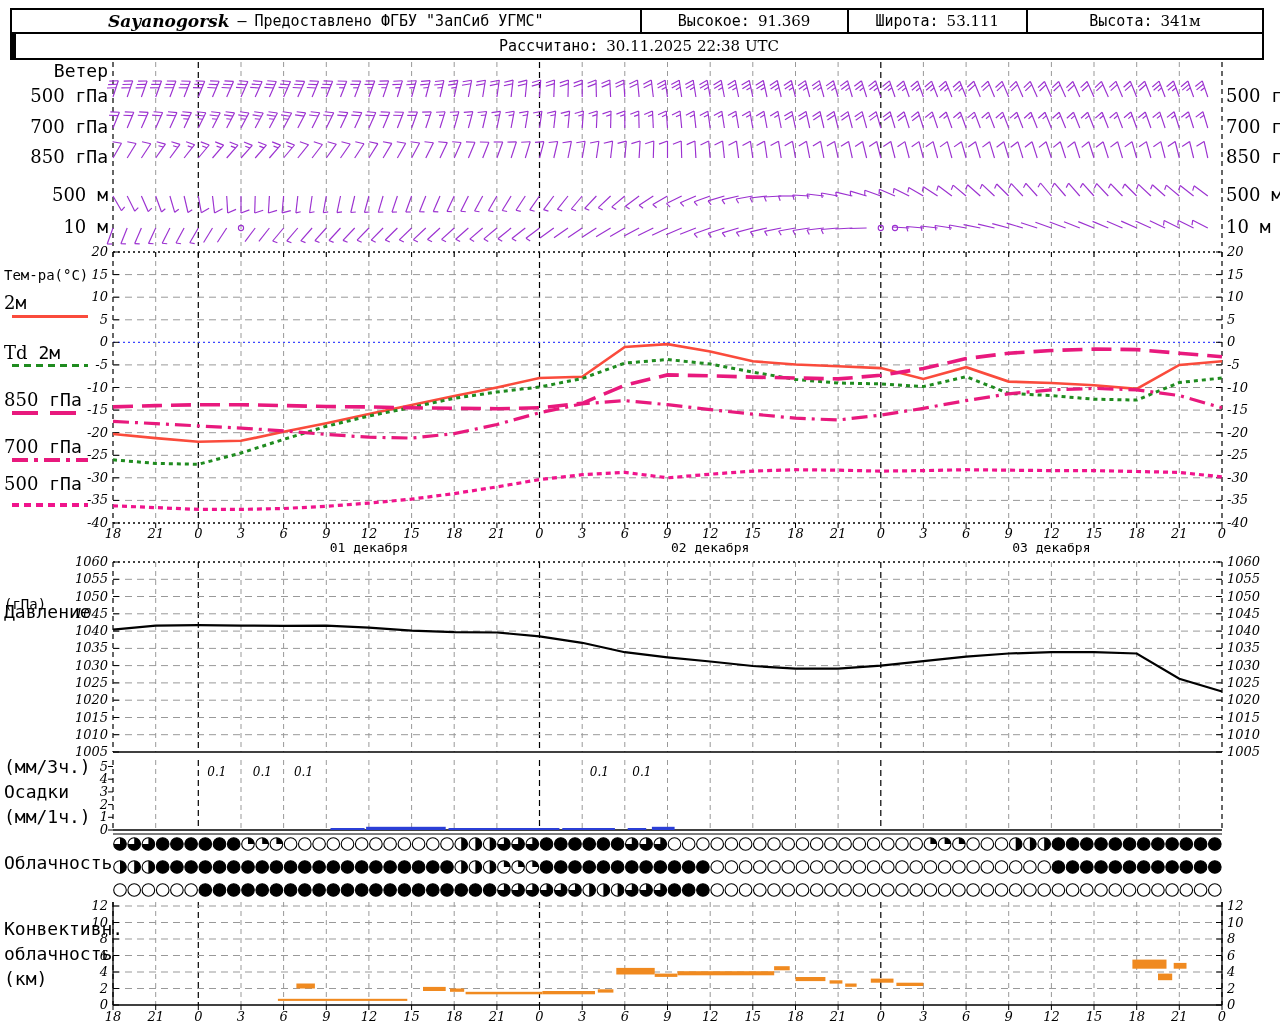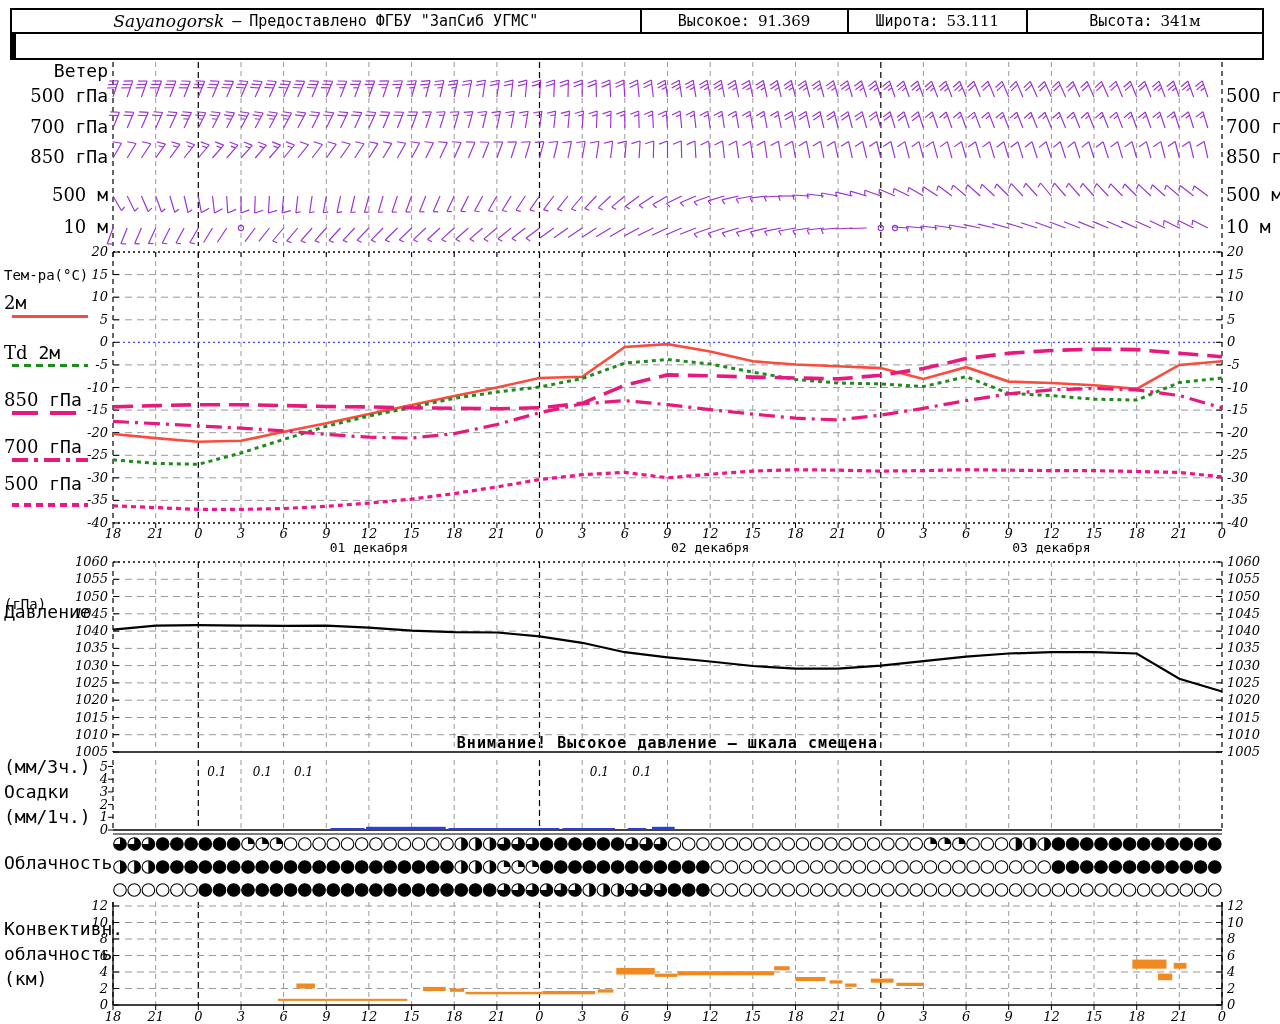--- a/index.html
+++ b/index.html
@@ -8,21 +8,21 @@
   #app { position:absolute; inset:0; width:1280px; height:1024px; background:#fff; overflow:hidden; }
 
   
   .hdr { position:absolute; left:10px; top:8px; width:1254px; height:52px;
          border:2px solid #000; background:#fff; }
   .hdr-row { display:flex; height:24px; align-items:center; font-size:15px; white-space:nowrap; }
   .hdr-row1 { border-bottom:2px solid #000; }
   .seg { display:flex; align-items:center; justify-content:center; gap:8px; height:100%; overflow:hidden; }
   .sep { border-left:2px solid #000; height:100%; }
   .it  { font-family:"DejaVu Serif", serif; }
-  .station { font-family:"DejaVu Serif", serif; font-style:italic; font-weight:normal; font-size:17px; }
+  .station { font-family:"DejaVu Serif", serif; font-style:italic; font-weight:bold; font-size:17px; }
   .model-name { font-family:"DejaVu Serif", serif; font-weight:bold; }
 
   
   .lbl { position:absolute; font-size:18px; line-height:14px; }
   .lbl-r { left:8px; width:100px; text-align:right; }
   .lbl-right { left:1226px; width:100px; text-align:left; }
   .lbl-c { left:4px; width:104px; text-align:left; }
   .unit { font-family:"DejaVu Sans Mono", monospace; font-style:normal; }
 
   
@@ -1820,20 +1820,24 @@
       </div>
       <div class="sep"></div>
       <div class="seg" style="flex:1">
         <span>Высота:</span>
         <span class="it">341м</span>
       </div>
     </div>
     <div class="hdr-row">
       <div class="sep"></div>
       <div class="sep"></div>
+      <div class="seg" style="flex:1">
+        <span>Рассчитано:</span>
+        <span class="it">30.11.2025 22:38 UTC</span>
+      </div>
     </div>
   </div>
 
   <div class="lbl lbl-r" style="top:64px">Ветер</div>
   <div class="lbl lbl-r" style="top:89px"><span class="it">500</span> <span class="unit">гПа</span></div>
   <div class="lbl lbl-r" style="top:120px"><span class="it">700</span> <span class="unit">гПа</span></div>
   <div class="lbl lbl-r" style="top:150px"><span class="it">850</span> <span class="unit">гПа</span></div>
   <div class="lbl lbl-r" style="top:188px"><span class="it">500</span> <span class="unit">м</span></div>
   <div class="lbl lbl-r" style="top:220px"><span class="it">10</span> <span class="unit">м</span></div>
 
@@ -1850,21 +1854,20 @@
   <div class="leg-line ln-td" style="top:364px"></div>
   <div class="lbl lbl-c" style="top:393px"><span class="it">850</span> <span class="unit">гПа</span></div>
   <div class="leg-line ln-850" style="top:411px"></div>
   <div class="lbl lbl-c" style="top:440px"><span class="it">700</span> <span class="unit">гПа</span></div>
   <div class="leg-line ln-700" style="top:458px"></div>
   <div class="lbl lbl-c" style="top:477px"><span class="it">500</span> <span class="unit">гПа</span></div>
   <div class="leg-line ln-500" style="top:503px"></div>
 
   <div class="lbl lbl-c" style="top:605px;font-size:18px">Давление</div>
   <div class="lbl lbl-c" style="top:597px;font-size:14px">(гПа)</div>
-  <div class="warn">Внимание! Высокое давление — шкала смещена</div>
 
   <div class="lbl lbl-c" style="top:760px">(мм/3ч.)</div>
   <div class="lbl lbl-c" style="top:785px">Осадки</div>
   <div class="lbl lbl-c" style="top:810px">(мм/1ч.)</div>
 
   <div class="lbl lbl-c" style="top:856px">Облачность</div>
 
   <div class="lbl lbl-c" style="top:922px">Конвективн.</div>
   <div class="lbl lbl-c" style="top:947px">облачность</div>
   <div class="lbl lbl-c" style="top:972px">(км)</div>

